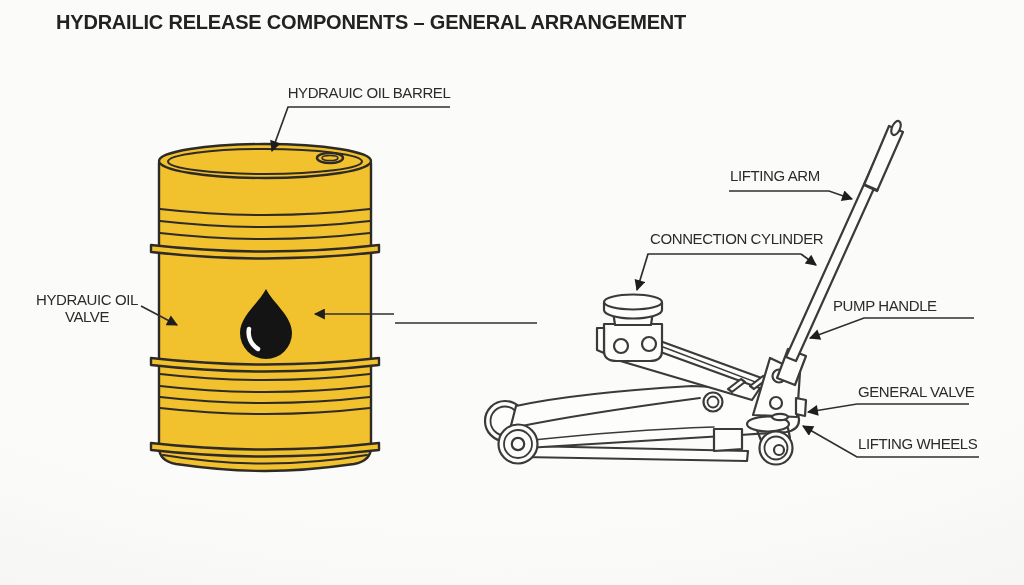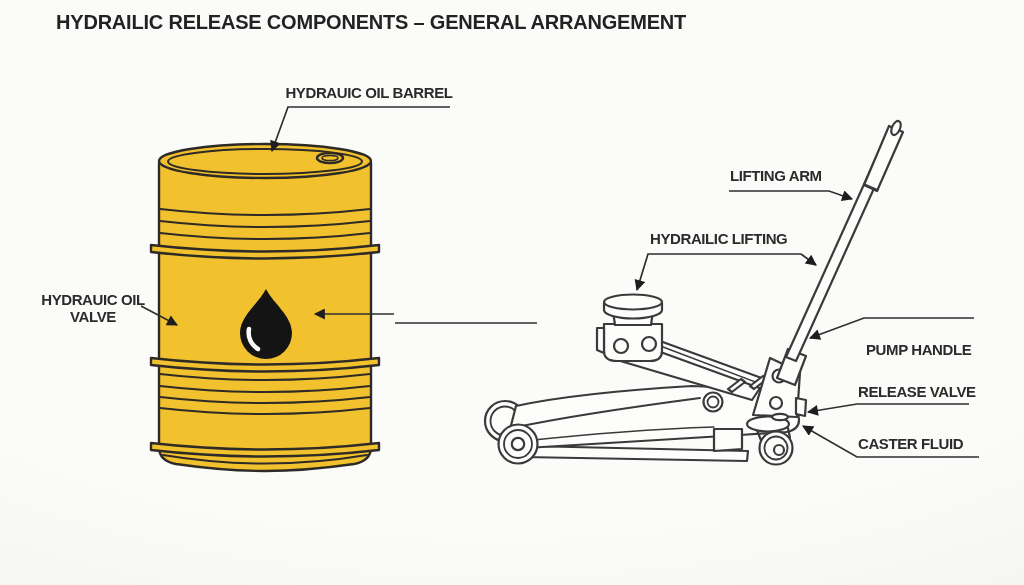--- a/index.html
+++ b/index.html
@@ -4,21 +4,21 @@
 <style>
   html,body{margin:0;padding:0;}
   body{
     width:1024px;height:585px;overflow:hidden;position:relative;
     font-family:"Liberation Sans", sans-serif;
     background:radial-gradient(ellipse 140% 120% at 48% 30%, #fbfbf9 50%, #efefed 90%, #e7e7e5 100%);
   }
   .stage{position:absolute;inset:0;}
   svg{position:absolute;left:0;top:0;}
   .label{
-    position:absolute;color:#2b2b2b;font-weight:700;font-size:15px;
+    position:absolute;color:#2b2b2b;font-weight:400;font-size:15px;
     letter-spacing:-0.4px;white-space:nowrap;line-height:17px;
   }
   .label.center{transform:translateX(-50%);}
   .title{
     position:absolute;left:56px;top:11px;color:#222;font-weight:700;
     font-size:20px;letter-spacing:-0.2px;white-space:nowrap;
   }
   .multiline{white-space:normal;text-align:center;}
 </style>
 </head>
@@ -140,28 +140,28 @@
     <path marker-end="url(#arw)" d="M969,404 L857,404 L808,412"></path>
 
     <path marker-end="url(#arw)" d="M979,457 L857,457 L803,426"></path>
   </g>
 </svg>
 
   <div class="title">HYDRAILIC RELEASE COMPONENTS – GENERAL ARRANGEMENT</div>
 
   <div class="label center" style="left:369px;top:84px;">HYDRAUIC OIL BARREL</div>
 
-  <div class="label multiline" style="left:36px;top:291px;width:114px;">
+  <div class="label multiline" style="left:30px;top:291px;width:114px;">
     <div>HYDRAUIC OIL</div>
     <div>VALVE</div>
   </div>
 
 
   <div class="label" style="left:730px;top:167px;text-align:right;">LIFTING ARM</div>
 
-  <div class="label" style="left:650px;top:230px;">HYDRAILIC LIFTING</div>
+  <div class="label" style="left:650px;top:230px;">CONNECTION CYLINDER</div>
 
-  <div class="label" style="left:866px;top:297px;margin-top:44px;">PUMP HANDLE</div>
+  <div class="label" style="left:833px;top:297px;">PUMP HANDLE</div>
 
-  <div class="label" style="left:858px;top:383px;">RELEASE VALVE</div>
+  <div class="label" style="left:858px;top:383px;">GENERAL VALVE</div>
 
-  <div class="label" style="left:858px;top:435px;">CASTER FLUID</div>
+  <div class="label" style="left:858px;top:435px;">LIFTING WHEELS</div>
 </div>
 
 </body></html>

